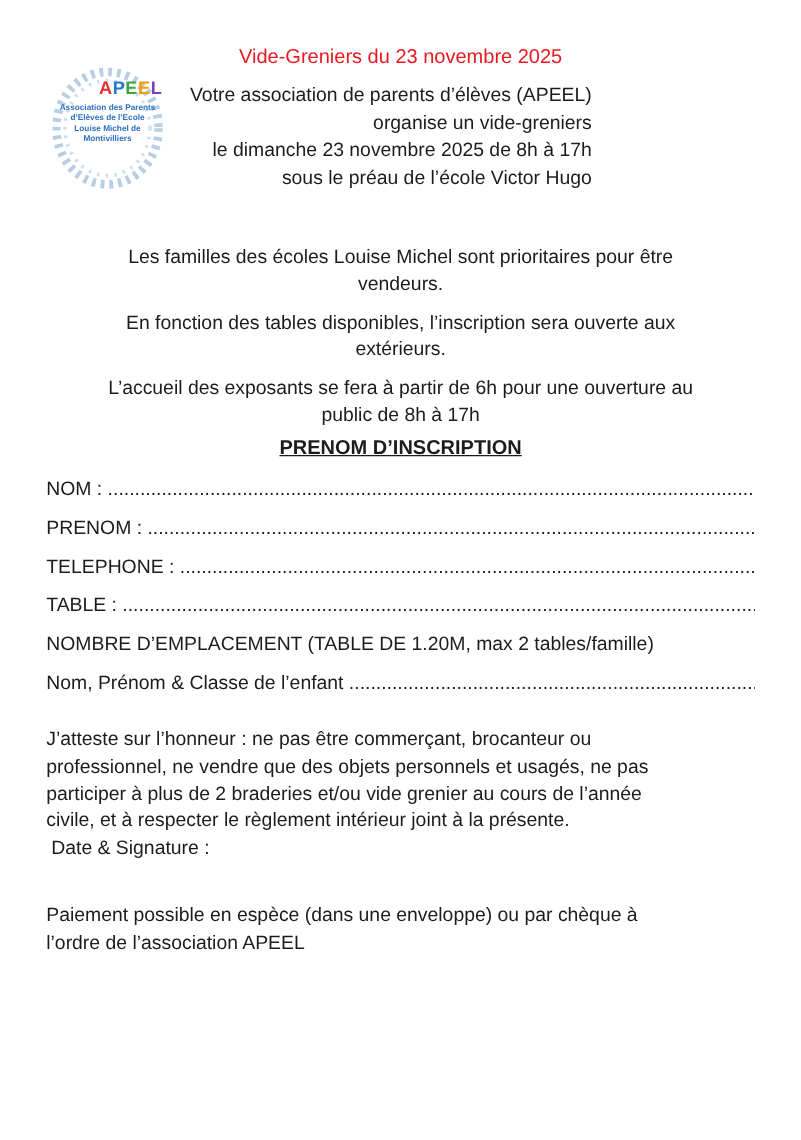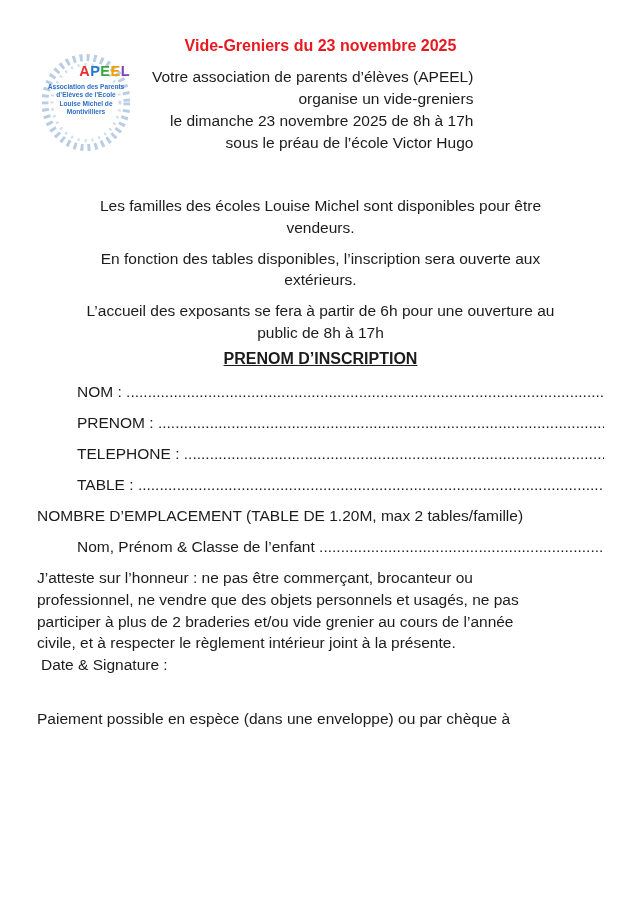--- a/index.html
+++ b/index.html
@@ -7,21 +7,21 @@
     position:relative;
     width:641px; height:912px;
     background:#ffffff;
     font-family:"Liberation Sans", sans-serif;
     color:#1c1c1c;
     overflow:hidden;
   }
   .title {
     position:absolute; top:36px; left:0; right:0;
     text-align:center;
-    font-size:16px; font-weight:bold;
+    font-size:16px; font-weight:normal;
     color:#e8191f;
     line-height:20px;
   }
   
   .logo { position:absolute; left:42px; top:54px; width:88px; height:97px; }
   .logo svg { position:absolute; left:0; top:0; }
   .logo-letters {
     position:absolute; top:9px; left:0; right:0;
     text-align:right;
     font-size:14.5px; font-weight:bold; letter-spacing:0.5px;
@@ -53,24 +53,24 @@
   }
   .form-heading {
     text-align:center; font-size:16px; font-weight:bold;
     line-height:20px; margin-bottom:7px;
   }
   .form-heading span { text-decoration:underline; }
   .field-row {
     display:flex; line-height:31px; height:31px;
     white-space:nowrap; overflow:hidden;
   }
-  .field-label { white-space:pre;margin-left:40px; }
+  .field-label { white-space:pre; }
   .dotted { flex:1; overflow:hidden; white-space:nowrap; }
   .plain-row { line-height:31px; height:31px; white-space:nowrap; overflow:hidden; }
-  .attestation { margin-top:5px; line-height:21.8px; }
+  .attestation { margin-top:19px; line-height:21.8px; }
   .date-sig { line-height:22px; padding-left:4px; }
   .payment { margin-top:32px; line-height:22px; }
 </style>
 </head>
 <body>
 
 <div class="page">
 
   <div class="title" style="color: rgb(232, 25, 31);">Vide-Greniers du 23 novembre 2025</div>
 
@@ -89,21 +89,21 @@
   </div>
 
   <div class="intro">
     <div>Votre association de parents d’élèves (APEEL)</div>
     <div>organise un vide-greniers</div>
     <div>le dimanche 23 novembre 2025 de 8h à 17h</div>
     <div>sous le préau de l’école Victor Hugo</div>
   </div>
 
   <div class="paras">
-    <p><span>Les familles des écoles Louise Michel sont disponibles pour être</span><br><span>vendeurs.</span></p>
+    <p><span>Les familles des écoles Louise Michel sont prioritaires pour être</span><br><span>vendeurs.</span></p>
     <p><span>En fonction des tables disponibles, l’inscription sera ouverte aux</span><br><span>extérieurs.</span></p>
     <p><span>L’accueil des exposants se fera à partir de 6h pour une ouverture au</span><br><span>public de 8h à 17h</span></p>
   </div>
 
   <div class="form">
     <div class="form-heading"><span>PRENOM D’INSCRIPTION</span></div>
 
     <div class="field-row">
       <span class="field-label">NOM : </span>
         <span class="dotted">..........................................................................................................................................................</span>
@@ -132,16 +132,17 @@
       <div>J’atteste sur l’honneur : ne pas être commerçant, brocanteur ou</div>
       <div>professionnel, ne vendre que des objets personnels et usagés, ne pas</div>
       <div>participer à plus de 2 braderies et/ou vide grenier au cours de l’année</div>
       <div>civile, et à respecter le règlement intérieur joint à la présente.</div>
     </div>
 
     <div class="date-sig">Date &amp; Signature :</div>
 
     <div class="payment">
       <div>Paiement possible en espèce (dans une enveloppe) ou par chèque à</div>
+      <div>l’ordre de l’association APEEL</div>
     </div>
   </div>
 
 </div>
 
 </body></html>

